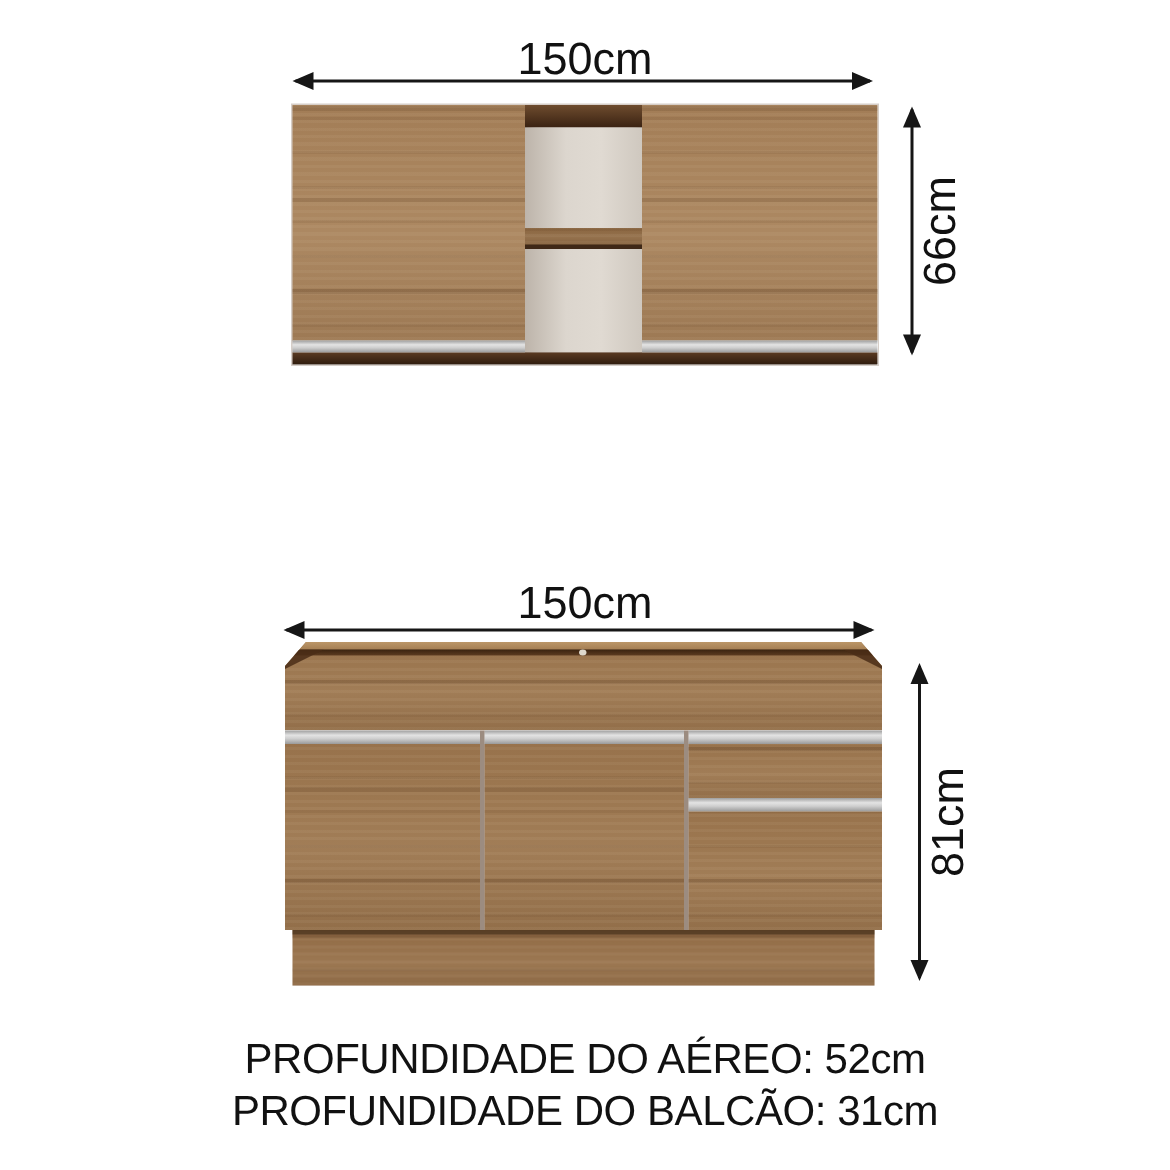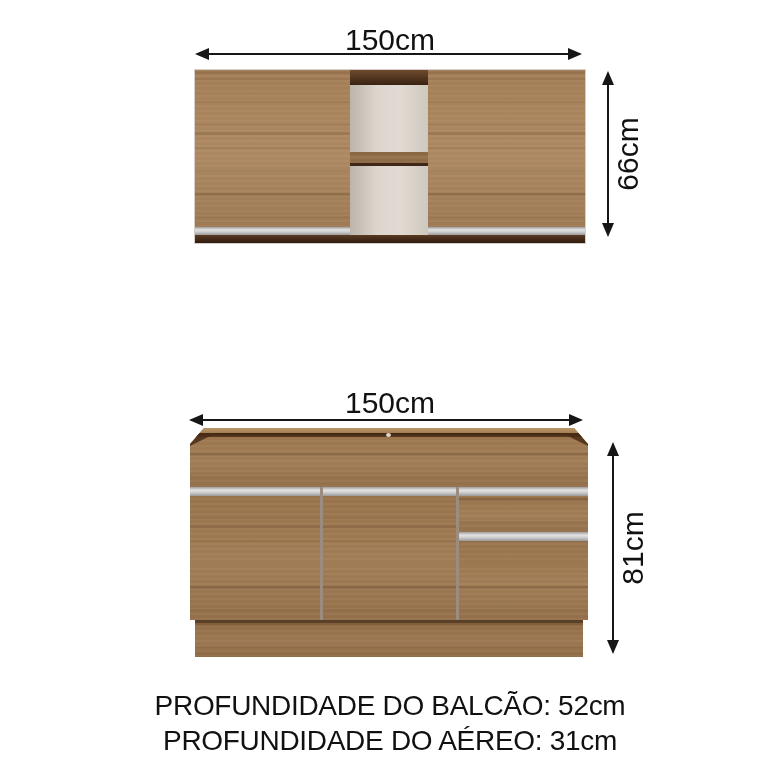--- a/index.html
+++ b/index.html
@@ -136,17 +136,17 @@
 
   <div class="dim-v" style="left:612px;top:444px;height:208px;">
     <div class="ah ah-up"></div>
     <div class="ah ah-down"></div>
   </div>
   <div class="dim-label-v-wrap" style="left:616px;top:444px;width:34px;height:208px;">
     <span>81cm</span>
   </div>
 
   <div class="captions">
-    <div>PROFUNDIDADE DO BALCÃO: 52cm</div>
-    <div>PROFUNDIDADE DO AÉREO: 31cm</div>
+    <div>PROFUNDIDADE DO AÉREO: 52cm</div>
+    <div>PROFUNDIDADE DO BALCÃO: 31cm</div>
   </div>
 
 </div>
 
 </body></html>

